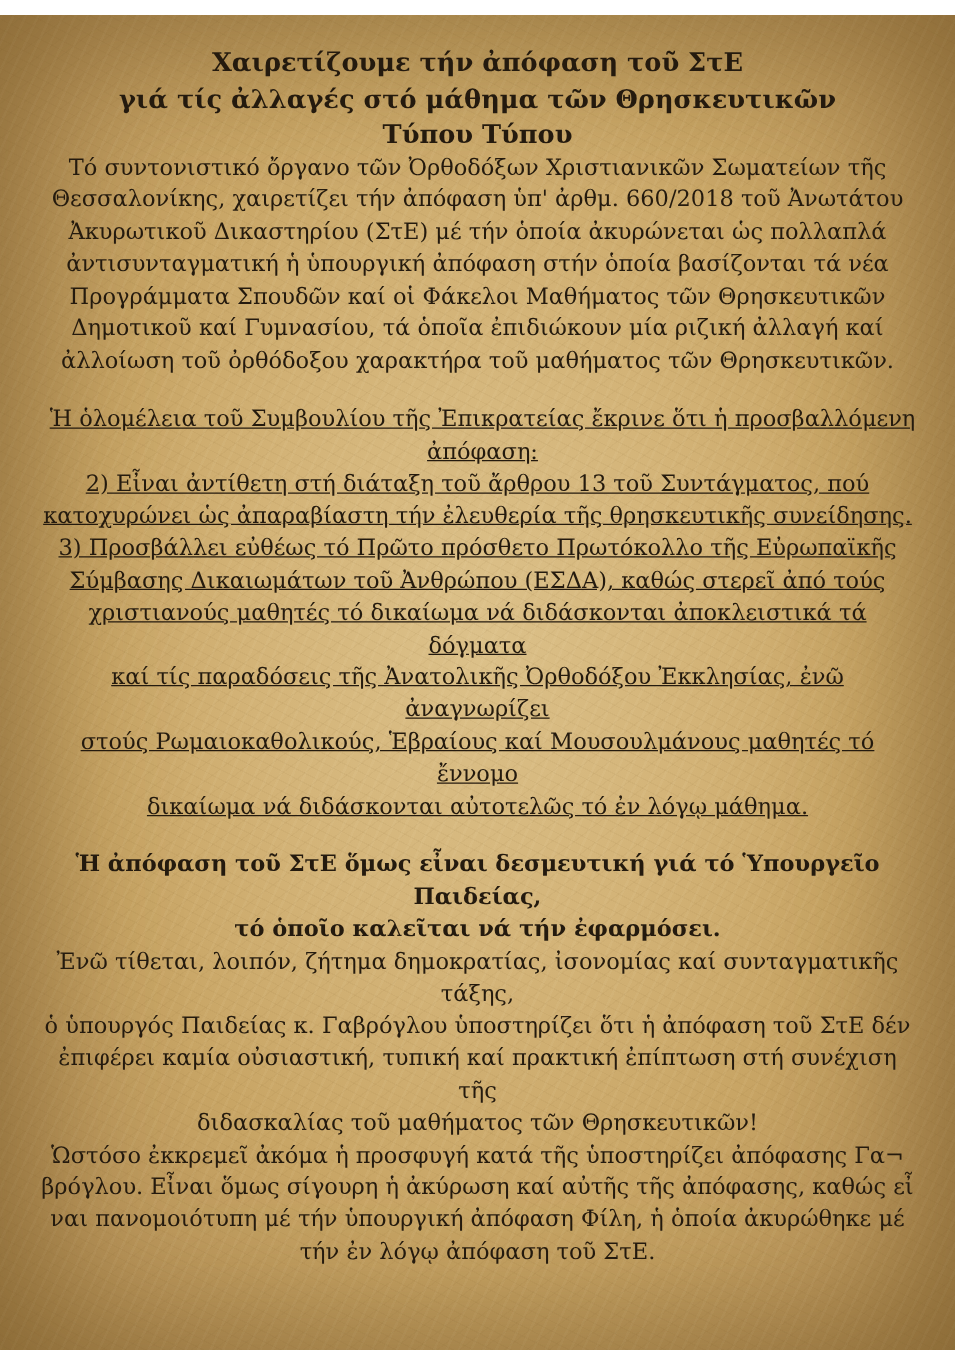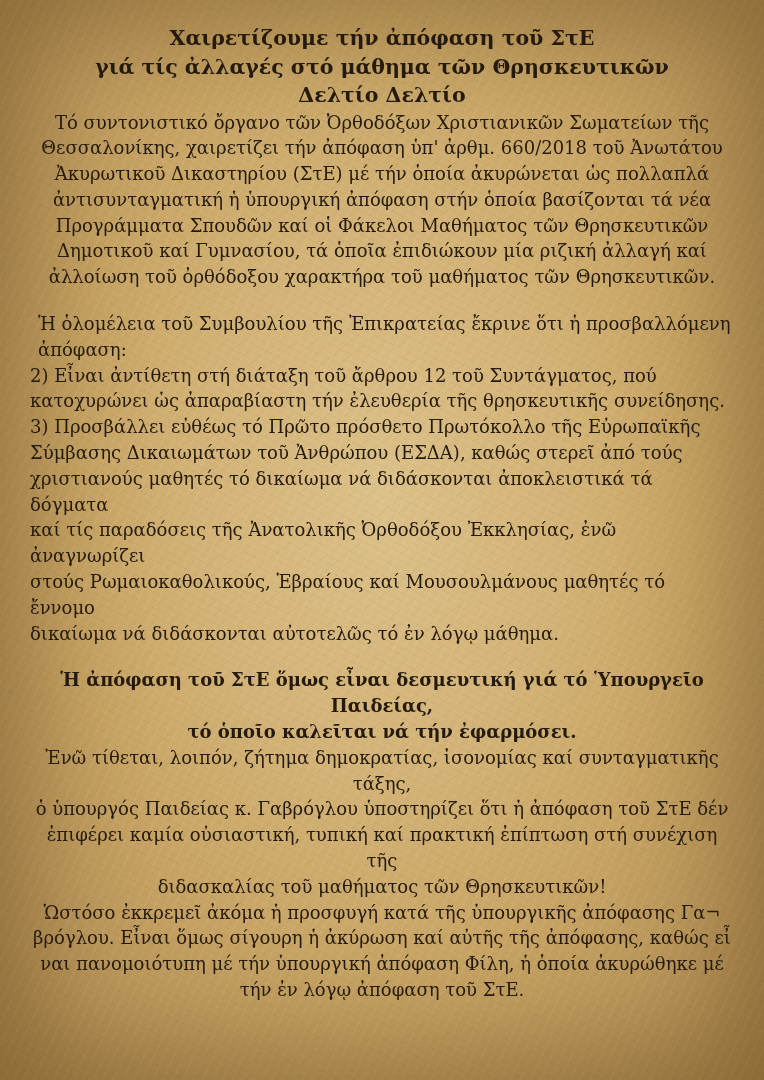--- a/index.html
+++ b/index.html
@@ -21,24 +21,25 @@
       repeating-linear-gradient(27deg,  rgba(118,85,32,0.05) 0 1px, rgba(0,0,0,0) 1px 7px),
       repeating-linear-gradient(-38deg, rgba(118,85,32,0.045) 0 1px, rgba(0,0,0,0) 1px 11px);
   }
   .vig{
     position:absolute;inset:0;pointer-events:none;
     box-shadow:inset 0 0 110px 26px rgba(100,72,26,0.45);
   }
   .content{
     position:relative;z-index:1;
     padding:24px 30px 11px 30px;
+    margin-top:12px;
   }
   .preline{white-space:pre-line;}
   .center{text-align:center;}
-  .left{text-align:left;}
+  .left{text-align:center;text-decoration:underline;}
   .bold{font-weight:bold;}
   p{margin:0;}
   .title{
     font-size:20.5px;line-height:28.5px;font-weight:bold;text-align:center;
     margin:0;
   }
   .subtitle{
     font-size:20.5px;line-height:28.5px;font-weight:bold;text-align:center;
   }
   .body-text{font-size:18px;line-height:25.8px;}
@@ -50,55 +51,55 @@
 
 <div class="page">
   <div class="tex"></div>
   <div class="vig"></div>
 
   <div class="content">
 
     <h1 class="title preline">Χαιρετίζουμε τήν ἀπόφαση τοῦ ΣτΕ
 γιά τίς ἀλλαγές στό μάθημα τῶν Θρησκευτικῶν</h1>
 
-    <div class="subtitle">Δελτίο Δελτίο</div>
+    <div class="subtitle">Τύπου Τύπου</div>
 
     <p class="body-text center preline">Τό συντονιστικό ὄργανο τῶν Ὀρθοδόξων Χριστιανικῶν Σωματείων τῆς
 Θεσσαλονίκης, χαιρετίζει τήν ἀπόφαση ὑπ' ἀρθμ. 660/2018 τοῦ Ἀνωτάτου
 Ἀκυρωτικοῦ Δικαστηρίου (ΣτΕ) μέ τήν ὁποία ἀκυρώνεται ὡς πολλαπλά
 ἀντισυνταγματική ἡ ὑπουργική ἀπόφαση στήν ὁποία βασίζονται τά νέα
 Προγράμματα Σπουδῶν καί οἱ Φάκελοι Μαθήματος τῶν Θρησκευτικῶν
 Δημοτικοῦ καί Γυμνασίου, τά ὁποῖα ἐπιδιώκουν μία ριζική ἀλλαγή καί
 ἀλλοίωση τοῦ ὀρθόδοξου χαρακτήρα τοῦ μαθήματος τῶν Θρησκευτικῶν.</p>
 
     <div class="gap"></div>
 
     <p class="body-text left preline indented">Ἡ ὁλομέλεια τοῦ Συμβουλίου τῆς Ἐπικρατείας ἔκρινε ὅτι ἡ προσβαλλόμενη
 ἀπόφαση:</p>
 
 
-    <p class="body-text left preline">2)  Εἶναι ἀντίθετη στή διάταξη τοῦ ἄρθρου 12 τοῦ Συντάγματος, πού
+    <p class="body-text left preline">2)  Εἶναι ἀντίθετη στή διάταξη τοῦ ἄρθρου 13 τοῦ Συντάγματος, πού
 κατοχυρώνει ὡς ἀπαραβίαστη τήν ἐλευθερία τῆς θρησκευτικῆς συνείδησης.</p>
 
     <p class="body-text left preline">3) Προσβάλλει εὐθέως τό Πρῶτο πρόσθετο Πρωτόκολλο τῆς Εὐρωπαϊκῆς
 Σύμβασης Δικαιωμάτων τοῦ Ἀνθρώπου (ΕΣΔΑ), καθώς στερεῖ ἀπό τούς
 χριστιανούς μαθητές τό δικαίωμα νά διδάσκονται ἀποκλειστικά τά δόγματα
 καί τίς παραδόσεις τῆς Ἀνατολικῆς Ὀρθοδόξου Ἐκκλησίας, ἐνῶ ἀναγνωρίζει
 στούς Ρωμαιοκαθολικούς, Ἑβραίους καί Μουσουλμάνους μαθητές τό ἔννομο
 δικαίωμα νά διδάσκονται αὐτοτελῶς τό ἐν λόγῳ μάθημα.</p>
 
     <div class="gap"></div>
 
     <p class="body-text center preline bold">Ἡ ἀπόφαση τοῦ ΣτΕ ὅμως εἶναι δεσμευτική γιά τό Ὑπουργεῖο Παιδείας,
 τό ὁποῖο καλεῖται νά τήν ἐφαρμόσει.</p>
 
     <p class="body-text center preline">Ἐνῶ τίθεται, λοιπόν, ζήτημα δημοκρατίας, ἰσονομίας καί συνταγματικῆς τάξης,
 ὁ ὑπουργός Παιδείας κ. Γαβρόγλου ὑποστηρίζει ὅτι ἡ ἀπόφαση τοῦ ΣτΕ δέν
 ἐπιφέρει καμία οὐσιαστική, τυπική καί πρακτική ἐπίπτωση στή συνέχιση τῆς
 διδασκαλίας τοῦ μαθήματος τῶν Θρησκευτικῶν!</p>
 
-    <p class="body-text center preline">Ὡστόσο ἐκκρεμεῖ ἀκόμα ἡ προσφυγή κατά τῆς ὑπουργικῆς ἀπόφασης Γα¬
+    <p class="body-text center preline">Ὡστόσο ἐκκρεμεῖ ἀκόμα ἡ προσφυγή κατά τῆς ὑποστηρίζει ἀπόφασης Γα¬
 βρόγλου. Εἶναι ὅμως σίγουρη ἡ ἀκύρωση καί αὐτῆς τῆς ἀπόφασης, καθώς εἶ
 ναι πανομοιότυπη μέ τήν ὑπουργική ἀπόφαση Φίλη, ἡ ὁποία ἀκυρώθηκε μέ
 τήν ἐν λόγῳ ἀπόφαση τοῦ ΣτΕ.</p>
 
   </div>
 </div>
 
 </body></html>

